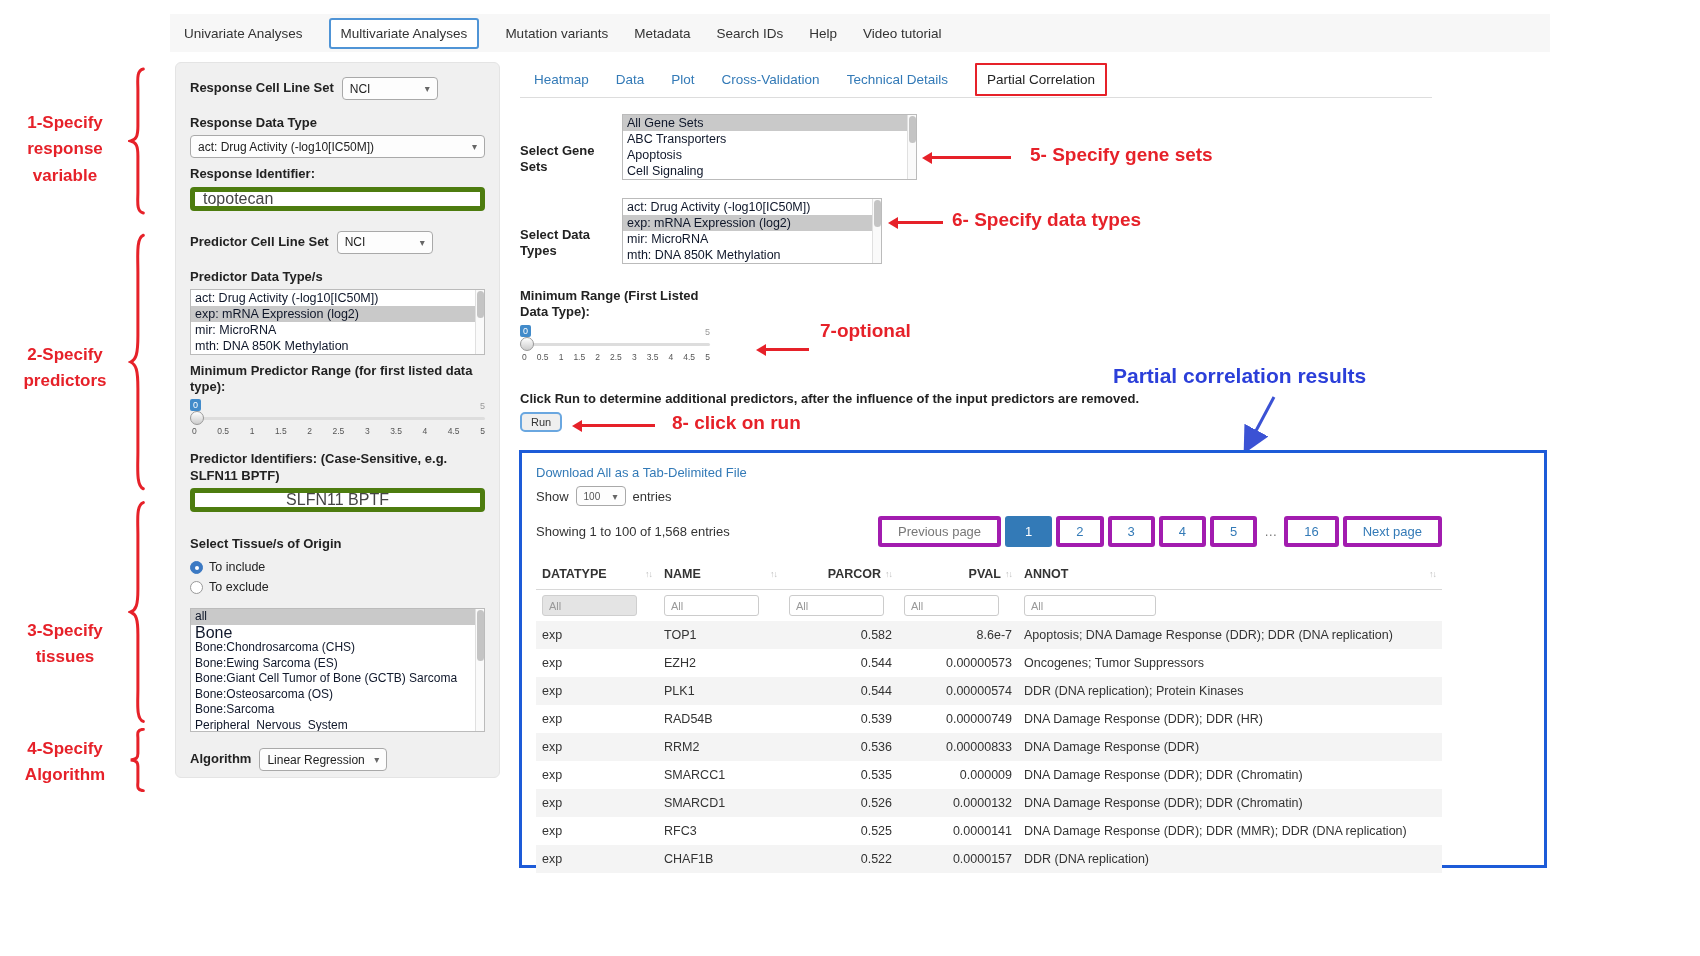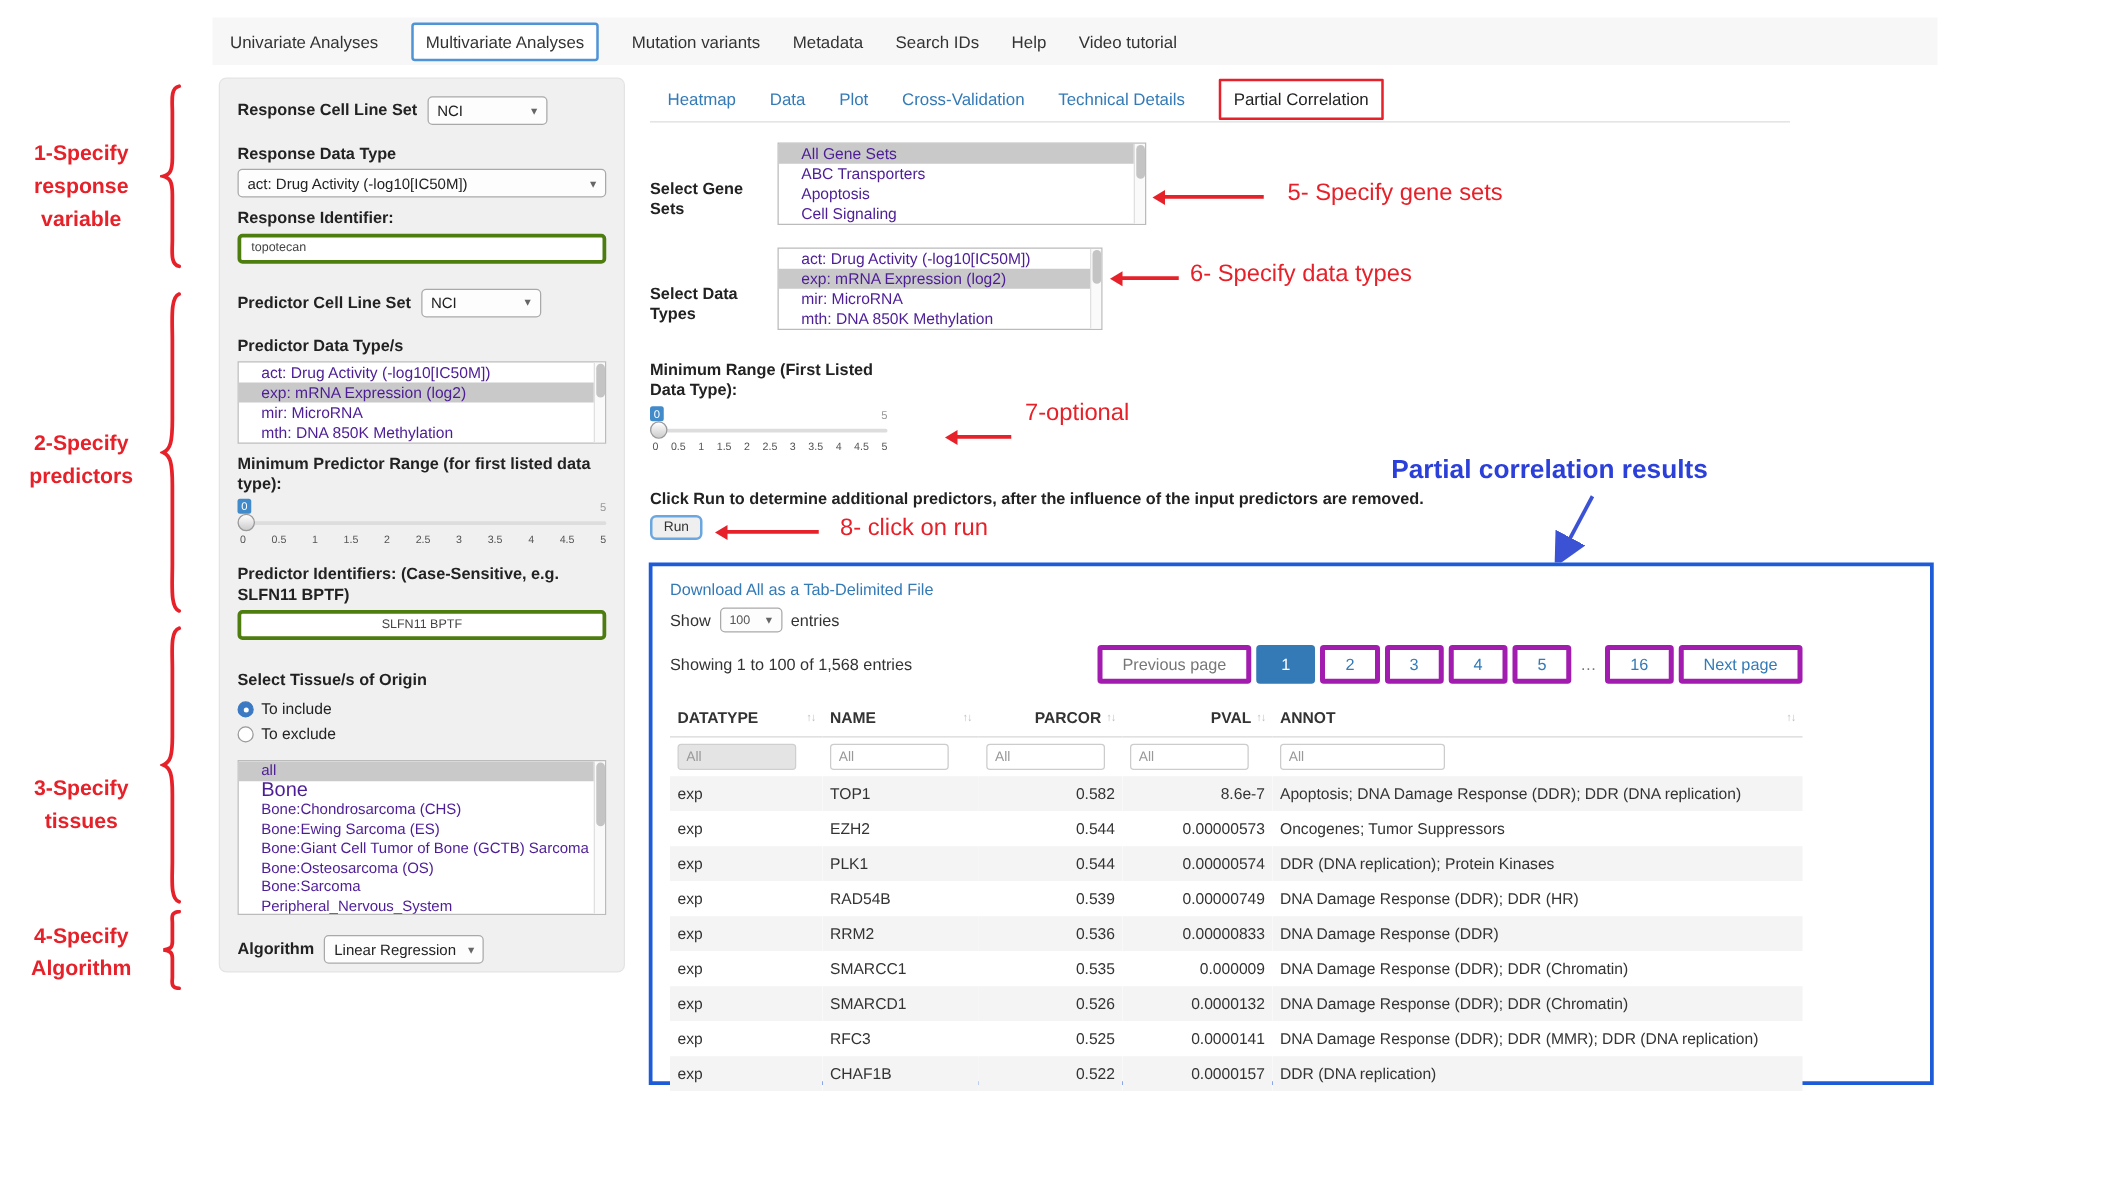--- a/index.html
+++ b/index.html
@@ -14,23 +14,23 @@
   
   .brace{position:absolute;width:18px}
   .step-text{position:absolute;width:130px;color:#e62129;font-size:17px;font-weight:bold;line-height:1.55;text-align:center}
 
   
   .sidebar{position:absolute;left:175px;top:62px;width:325px;height:716px;background:#f0f0f0;border:1px solid #e4e4e4;border-radius:6px;padding:14px;font-size:13px;color:#222}
   .fld-label{font-weight:bold;font-size:13px;color:#222;margin-bottom:4px;line-height:1.25}
   .inline-row{display:flex;align-items:center;gap:8px}
   .sel{height:23px;border:1px solid #a9a9a9;border-radius:4px;background:#fdfdfd;display:flex;align-items:center;justify-content:space-between;padding:0 7px;font-size:12px;color:#222;cursor:pointer;white-space:nowrap;overflow:hidden}
   .sel .caret{color:#666;font-size:10px;margin-left:6px}
-  .txt-input{width:100%;height:24px;border:3px solid #4d7c0f;border-radius:4px;background:#fff;font-size:10px;color:#444;padding:0 8px;font-family:"Liberation Sans",sans-serif}
+  .txt-input{width:100%;height:24px;border:5px solid #4d7c0f;border-radius:4px;background:#fff;font-size:16px;color:#444;padding:0 8px;font-family:"Liberation Sans",sans-serif}
   .listbox{position:relative;background:#fff;border:1px solid #bbb;overflow:hidden}
-  .lb-item{font-size:12.5px;line-height:16px;padding:0 18px;white-space:nowrap;overflow:hidden;color:#4c1d95;cursor:pointer}
+  .lb-item{font-size:12.5px;line-height:16px;padding:0 4px;white-space:nowrap;overflow:hidden;color:#0f172a;cursor:pointer}
   .lb-item.selected{background:#c9c9c9}
   .lb-scrollbar{position:absolute;right:0;top:0;bottom:0;width:9px;background:#fafafa;border-left:1px solid #e0e0e0}
   .lb-thumb{width:7px;height:42%;margin:1px;background:#c4c4c4;border-radius:4px}
   .slider{position:relative;height:38px}
   .slider-badge{position:absolute;left:0;top:0;background:#428bca;color:#fff;font-size:9px;line-height:12px;padding:0 3px;border-radius:2px}
   .slider-max{position:absolute;right:0;top:2px;font-size:9px;color:#999}
   .slider-track{position:absolute;left:0;right:0;top:18px;height:3px;background:#ddd;border-radius:2px}
   .slider-handle{position:absolute;left:0;top:12px;width:14px;height:14px;border-radius:50%;background:linear-gradient(#fff,#ccc);border:1px solid #999}
   .slider-ticks{position:absolute;left:2px;right:0;top:27px;display:flex;justify-content:space-between;font-size:8.5px;color:#555}
   .radio-row{display:flex;align-items:center;gap:6px;font-size:12.5px;margin-bottom:6px;color:#222;cursor:pointer}
@@ -44,21 +44,21 @@
   .tab{font-size:13.5px;color:#337ab7;cursor:pointer;white-space:nowrap}
   .tab.active{color:#222;border:2.5px solid #e62129;background:#fff;padding:7px 10px;border-radius:1px}
   .lb-row{display:flex;align-items:flex-end;gap:6px}
   .lb-row .fld-label{margin-bottom:5px;width:96px;flex-shrink:0}
   .run-text{font-weight:bold;font-size:13px;color:#222;margin-top:28px}
   .run-btn{margin-top:6px;display:inline-block;background:#efefef;border:2px solid #6aa7e0;border-radius:5px;font-size:11px;color:#333;padding:2px 9px;cursor:pointer}
 
   
   .red-arrow{position:absolute;height:3px;background:#e62129}
   .red-arrow::before{content:"";position:absolute;left:-9px;top:-4.5px;width:0;height:0;border-right:10px solid #e62129;border-top:6px solid transparent;border-bottom:6px solid transparent}
-  .anno-red{position:absolute;color:#e62129;font-size:19px;font-weight:normal;white-space:nowrap}
+  .anno-red{position:absolute;color:#e62129;font-size:19px;font-weight:bold;white-space:nowrap}
   .anno-blue-title{position:absolute;color:#2b3fd9;font-size:21px;font-weight:bold;white-space:nowrap}
   .blue-arrow{position:absolute}
 
   
   .results-panel{position:absolute;left:519px;top:450px;width:1028px;height:418px;border:3px solid #1d5bd8;background:#fff;padding:10px 14px}
   .dl-link{color:#337ab7;font-size:13px;cursor:pointer;text-decoration:none;display:inline-block}
   .show-row{display:flex;align-items:center;gap:7px;font-size:13px;color:#333;margin-top:5px}
   .show-sel{width:50px;height:20px;font-size:10px;color:#555}
   .info-row{display:flex;justify-content:space-between;align-items:center;margin-top:10px;width:906px}
   .showing-text{font-size:13px;color:#333}

